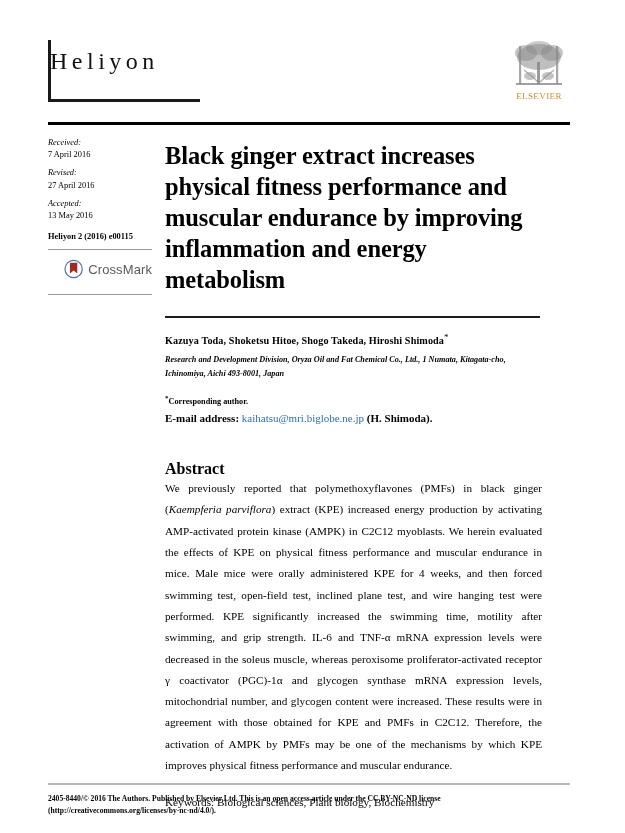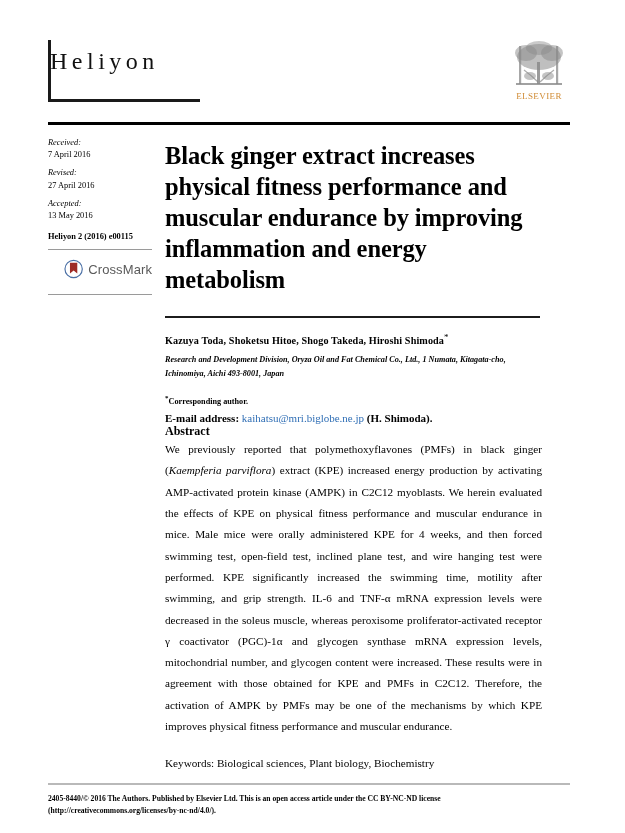--- a/index.html
+++ b/index.html
@@ -192,21 +192,22 @@
     font-size: 11px;
     font-weight: bold;
     font-family: "Liberation Serif", serif;
   }
   .email-link {
     color: #2f6eb5;
     text-decoration: none;
     font-weight: normal;
   }
   .abstract-head {
-    font-size: 12px;
+    margin-top: 36px;
+    font-size: 16px;
     font-weight: bold;
     font-family: "Liberation Serif", serif;
   }
   .abstract-body {
     font-size: 11.2px;
     line-height: 21.3px;
     text-align: justify;
     font-family: "Liberation Serif", serif;
   }
   .abstract-body i { font-style: italic; }

